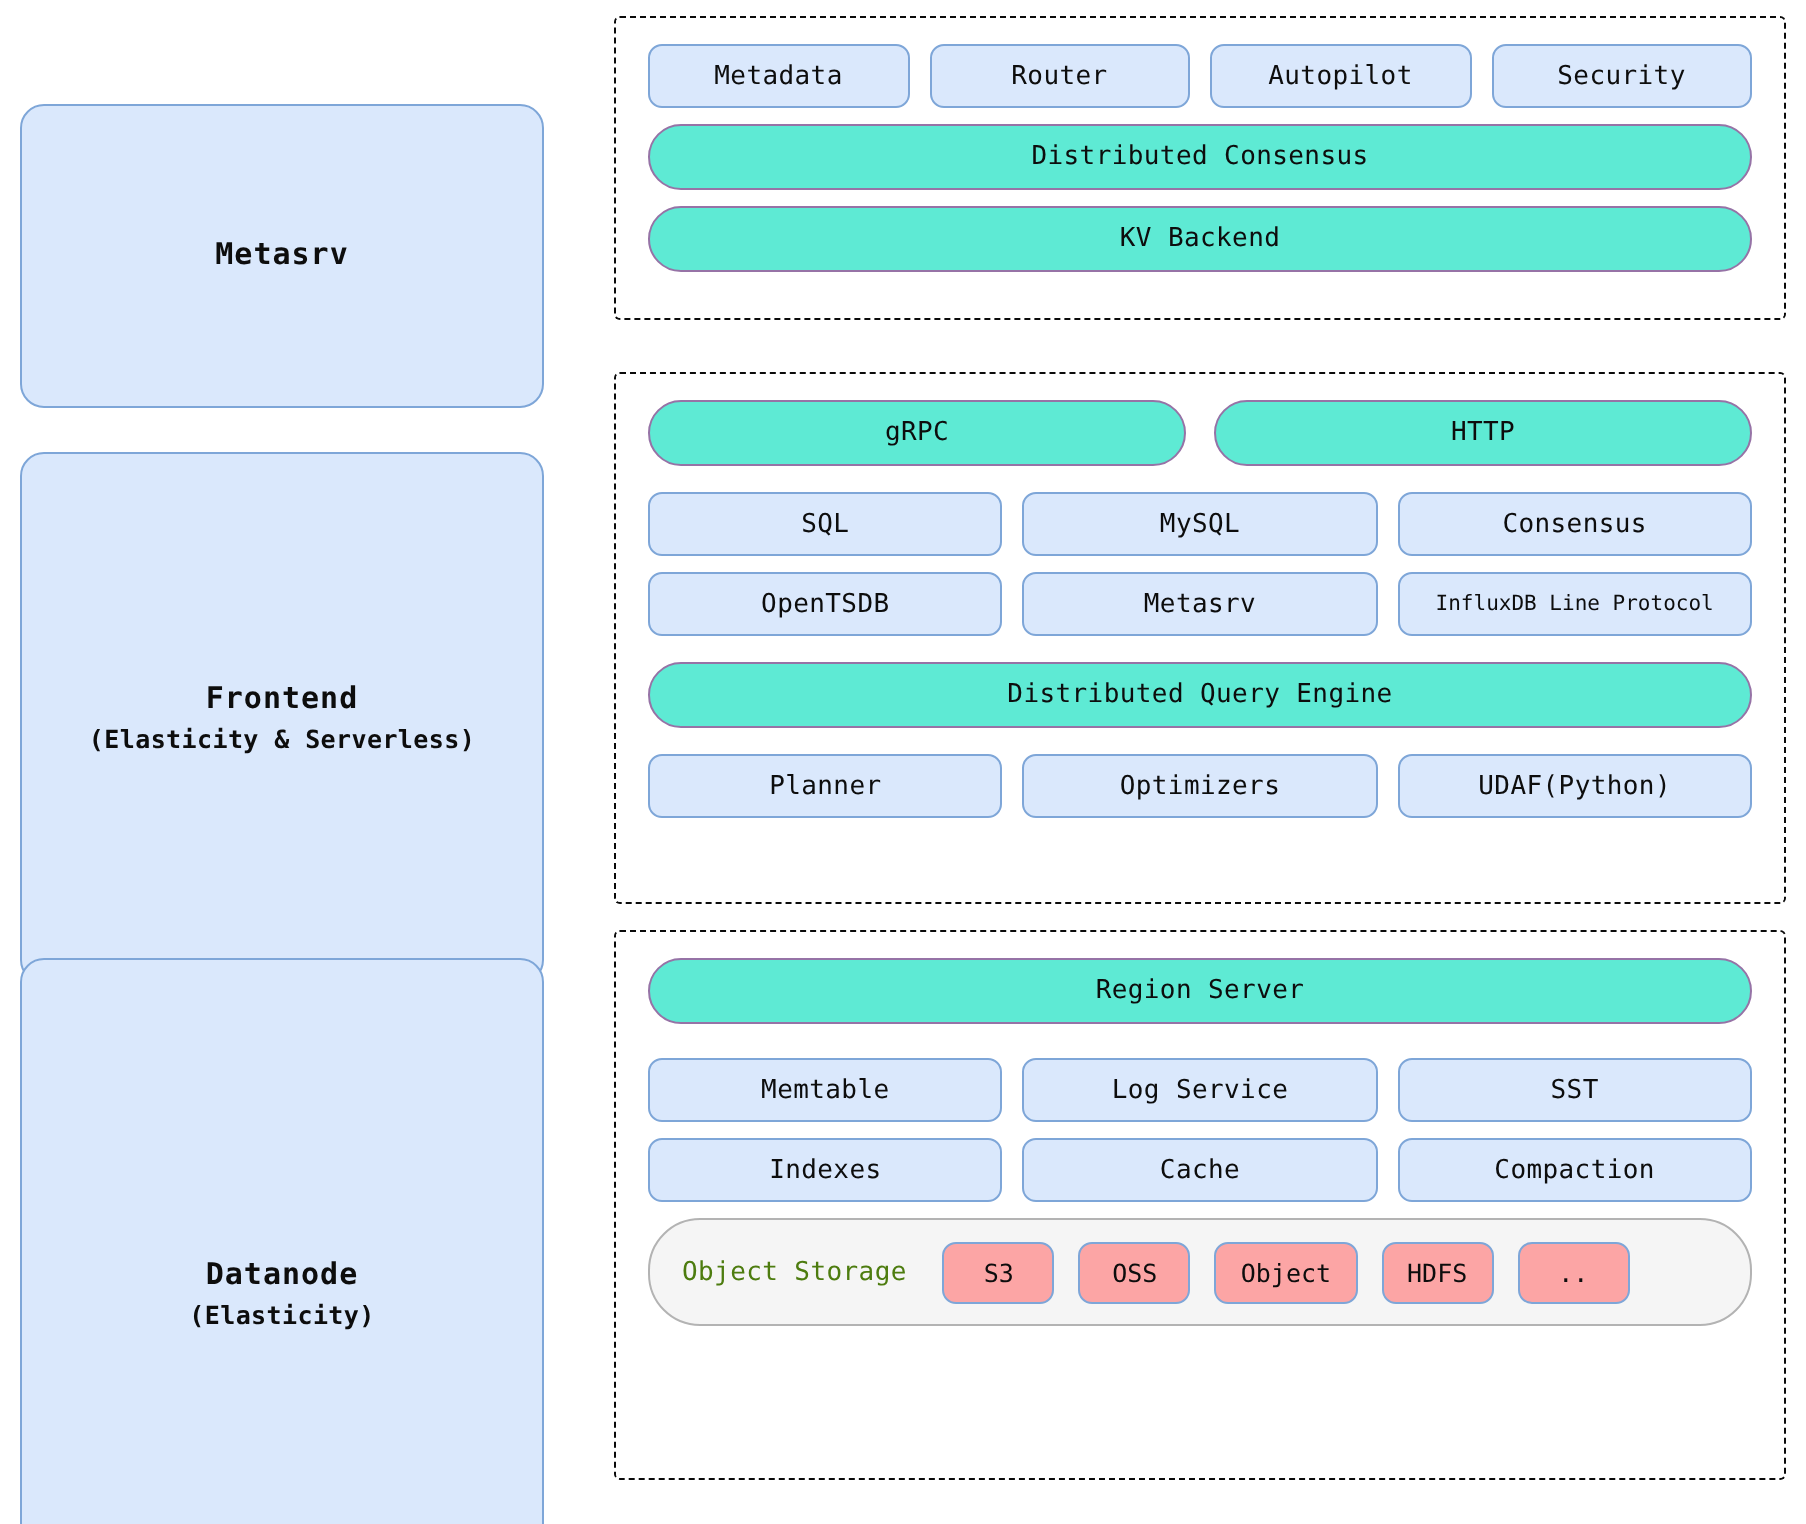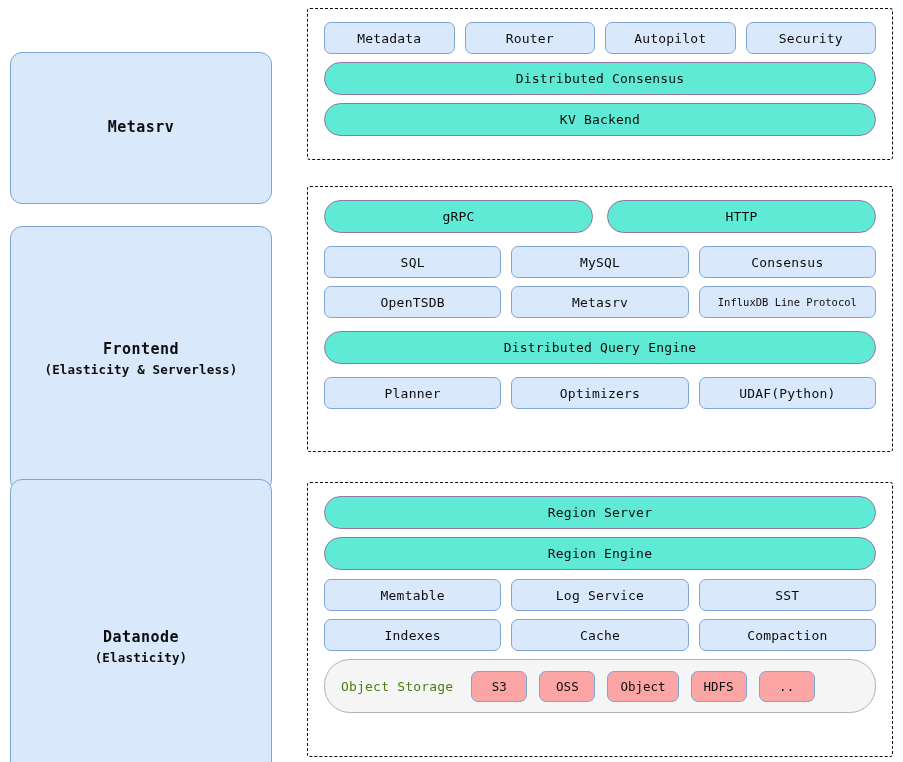--- a/index.html
+++ b/index.html
@@ -96,21 +96,21 @@
     width: 586px;
     border: 1.6px dashed #0a0a0a;
     border-radius: 3px;
     box-sizing: border-box;
     padding: 13px 16px;
     display: flex;
     flex-direction: column;
   }
   #group-metasrv  { top: 8px;   height: 152px; gap: 8px; }
   #group-frontend { top: 186px; height: 266px; }
-  #group-datanode { top: 482px; height: 275px; }
+  #group-datanode { top: 465px; height: 275px; }
 
   #group-frontend .gap-lg { height: 13px; }
   #group-frontend .gap-sm { height: 8px; }
   #group-datanode .gap-sm { height: 8px; }
   #group-datanode .gap-md { height: 9px; }
 
   
   .protocol-row { display: flex; gap: 14px; }
   .protocol-row > * { flex: 1 1 0; }
 
@@ -201,21 +201,20 @@
   </div>
 
   <div class="left-panel" id="panel-datanode">
     <div class="title">Datanode</div>
     <div class="subtitle">(Elasticity)</div>
   </div>
 
   <div class="dashed-box" id="group-datanode">
     <div class="purple-pill">Region Server</div>
     <div class="gap-sm"></div>
-    <div class="purple-pill">Region Engine</div>
     <div class="gap-md"></div>
     <div class="row-cols">
       <div class="blue-box">Memtable</div>
       <div class="blue-box">Log Service</div>
       <div class="blue-box">SST</div>
     </div>
     <div class="gap-sm"></div>
     <div class="row-cols">
       <div class="blue-box">Indexes</div>
       <div class="blue-box">Cache</div>

